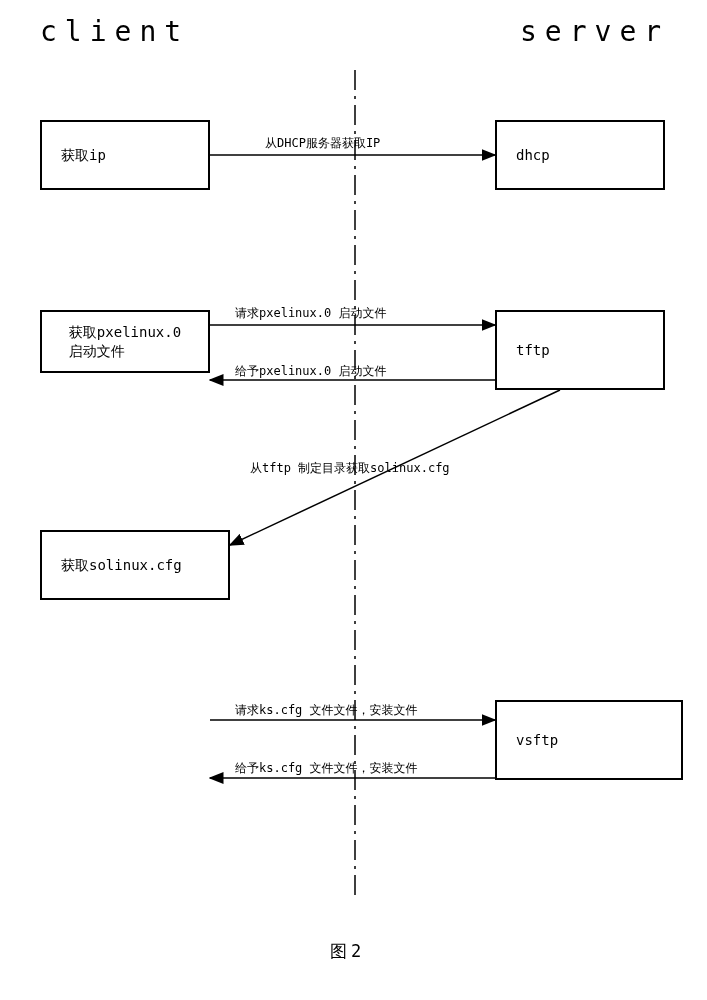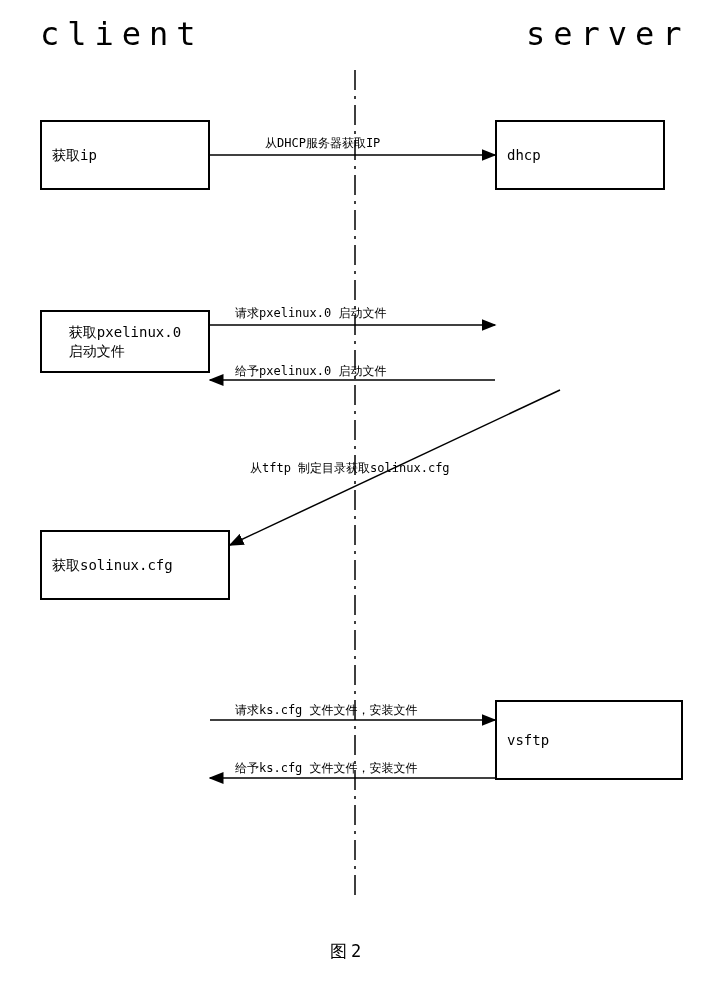--- a/index.html
+++ b/index.html
@@ -16,37 +16,37 @@
     width: 707px;
     height: 1000px;
   }
   .box {
     position: absolute;
     border: 2px solid #000;
     background: #fff;
     display: flex;
     align-items: center;
     justify-content: flex-start;
-    padding: 0 10px;
+    padding: 0 19px;
     box-sizing: border-box;
     font-size: 14px;
   }
   .box.center {
   }
   .box-inner {
     line-height: 1.3;
   }
   .label {
     position: absolute;
     font-size: 12px;
     white-space: nowrap;
   }
   .header {
     position: absolute;
-    font-size: 32px;
+    font-size: 28px;
     letter-spacing: 8px;
     font-family: monospace;
   }
   .figcap {
     position: absolute;
     font-size: 17px;
     letter-spacing: 4px;
   }
   svg.overlay {
     position: absolute;
@@ -56,32 +56,35 @@
     height: 1000px;
     pointer-events: none;
   }
 </style>
 </head>
 <body>
 
 <div class="canvas">
 
   <div class="header" style="left:40px; top:15px;">client</div>
-  <div class="header" style="left:520px; top:15px;margin-left:6px;">server</div>
+  <div class="header" style="left:520px; top:15px;">server</div>
 
   <div class="box" style="left:40px; top:120px; width:170px; height:70px;">
     <span class="box-inner">获取ip</span>
   </div>
   <div class="box center" style="left:495px; top:120px; width:170px; height:70px;">
     <span class="box-inner">dhcp</span>
   </div>
 
   <div class="box" style="left:40px; top:310px; width:170px; height:63px;justify-content:center;">
     <span class="box-inner" style="white-space:pre-line;">获取pxelinux.0
 启动文件</span>
+  </div>
+  <div class="box center" style="left:495px; top:310px; width:170px; height:80px;">
+    <span class="box-inner">tftp</span>
   </div>
 
   <div class="box" style="left:40px; top:530px; width:190px; height:70px;">
     <span class="box-inner">获取solinux.cfg</span>
   </div>
 
   <div class="box center" style="left:495px; top:700px; width:188px; height:80px;">
     <span class="box-inner">vsftp</span>
   </div>
 

